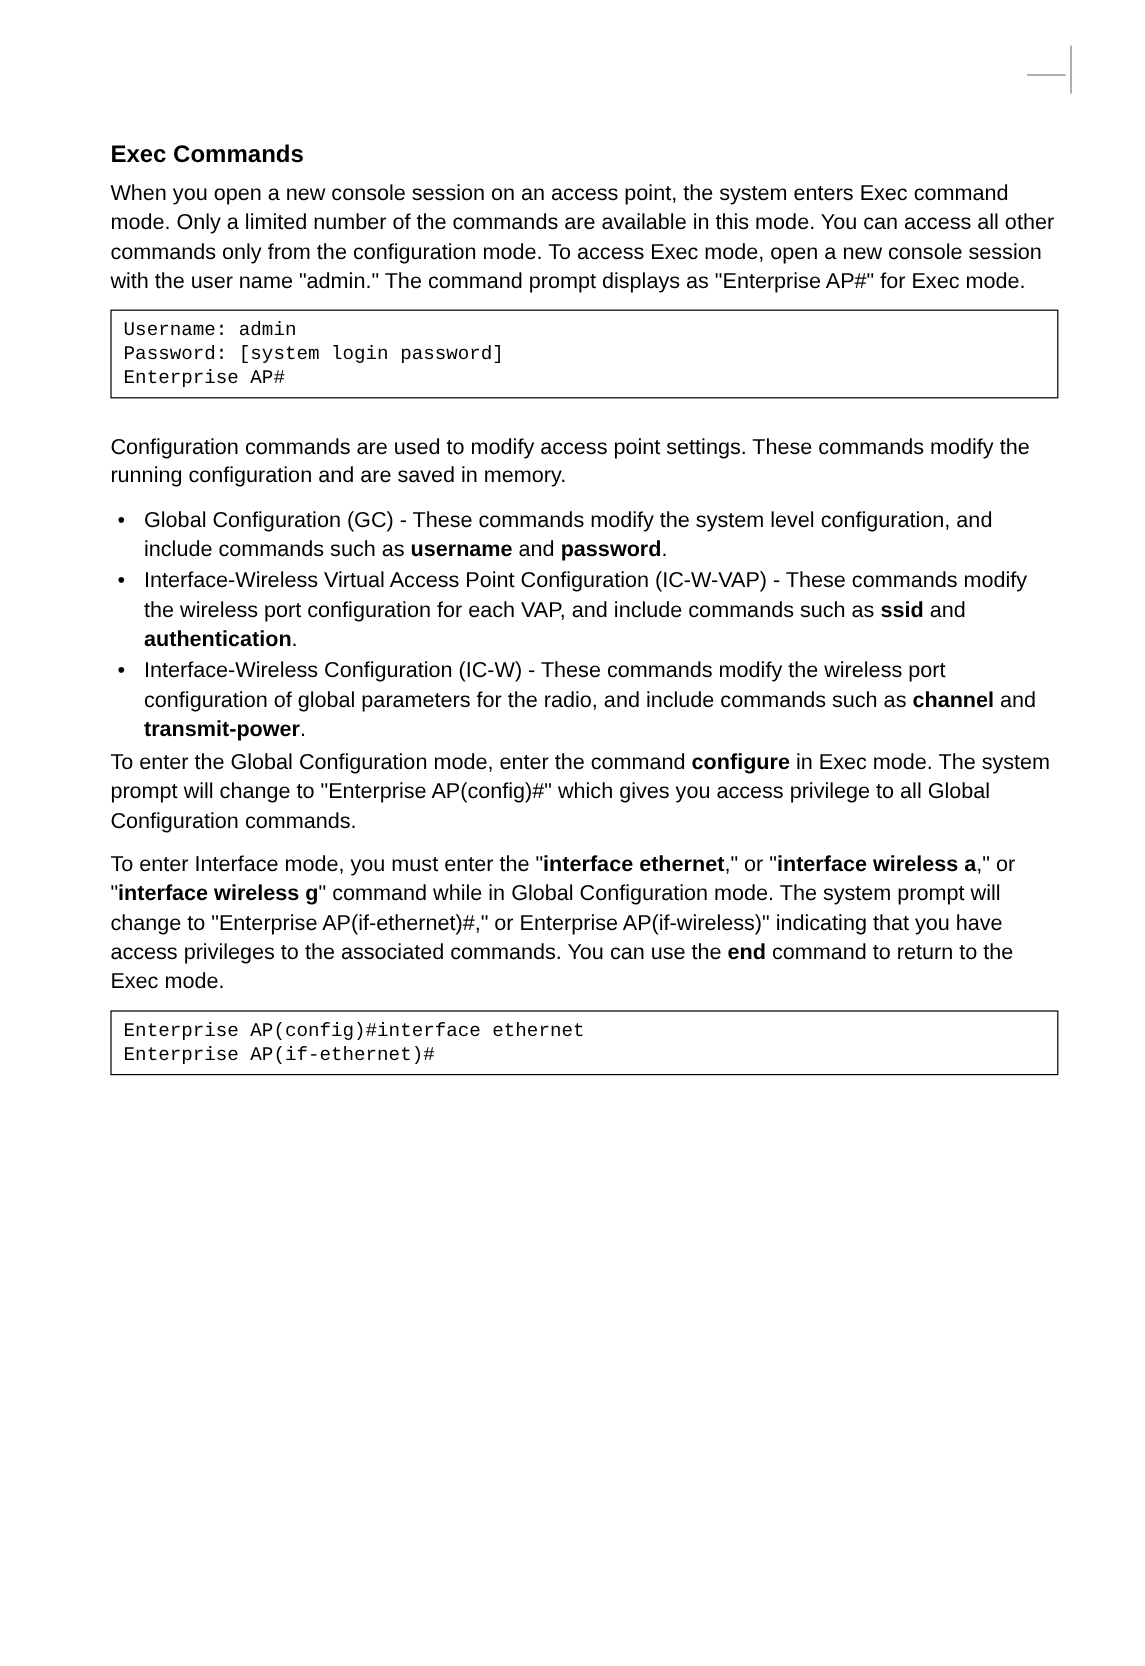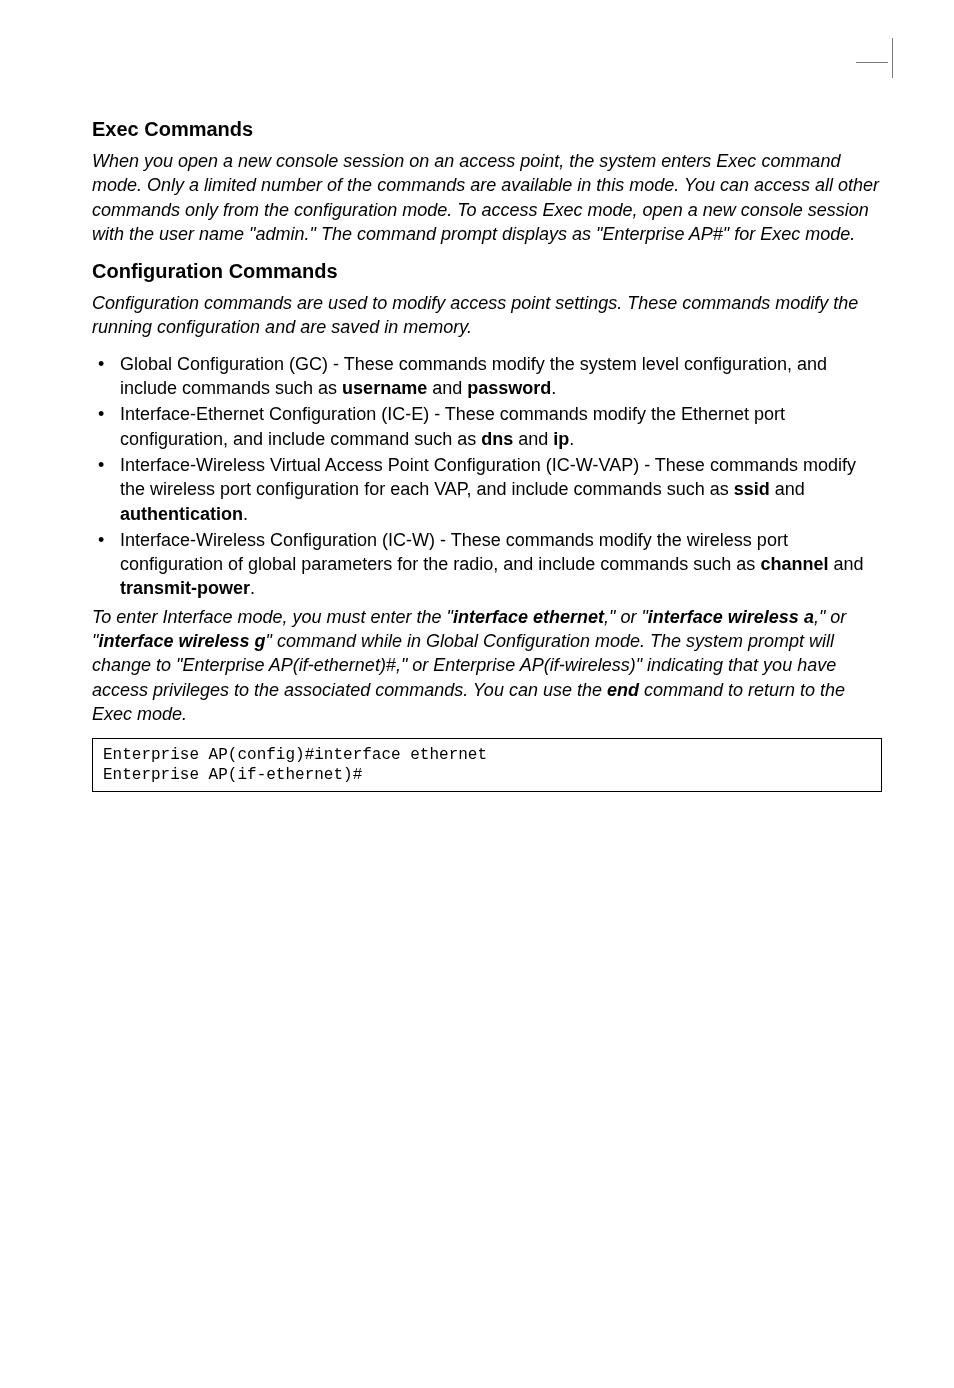--- a/index.html
+++ b/index.html
@@ -42,21 +42,21 @@
     height: 40px;
   }
   .page {
     padding: 116px 72px 80px 92px;
   }
   .heading {
     font-size: 20px;
     font-weight: bold;
     margin: 0 0 6px 0;
   }
-  p { margin: 0 0 16px 0; font-style: italic; }
+  p { margin: 0 0 16px 0; }
   .para { margin-bottom: 12px; }
   .codebox {
     border: 1px solid #000;
     padding: 6px 10px 6px 10px;
     font-family: "Courier New", Courier, monospace;
     font-size: 16px;
     white-space: pre;
     margin: 6px 0 28px 0;
     line-height: 1.25;
   }
@@ -83,41 +83,43 @@
 <body>
 
 <div class="crop-mark"></div>
 
 <div class="page">
 
   <div class="heading">Exec Commands</div>
 
   <p class="para">When you open a new console session on an access point, the system enters Exec command mode. Only a limited number of the commands are available in this mode. You can access all other commands only from the configuration mode. To access Exec mode, open a new console session with the user name "admin." The command prompt displays as "Enterprise AP#" for Exec mode.</p>
 
+  <div class="codebox">Username: admin
+Password: [system login password]
+Enterprise AP#</div>
 
-  <div class="heading">Configuration Commands</div>
 
   <p class="para">Configuration commands are used to modify access point settings. These commands modify the running configuration and are saved in memory.</p>
 
 
   <ul class="bullets">
     <li>
       <span>Global Configuration (GC) - These commands modify the system level configuration, and include commands such as </span><span class="cmd">username</span><span> and </span><span class="cmd">password</span><span>.</span>
     </li>
     <li>
-      <span>Interface-Ethernet Configuration (IC-E) - These commands modify the Ethernet port configuration, and include command such as </span><span class="cmd">dns</span><span> and </span><span class="cmd">ip</span><span>.</span>
-    </li>
-    <li>
       <span>Interface-Wireless Virtual Access Point Configuration (IC-W-VAP) - These commands modify the wireless port configuration for each VAP, and include commands such as </span><span class="cmd">ssid</span><span> and </span><span class="cmd">authentication</span><span>.</span>
     </li>
     <li>
       <span>Interface-Wireless Configuration (IC-W) - These commands modify the wireless port configuration of global parameters for the radio, and include commands such as </span><span class="cmd">channel</span><span> and </span><span class="cmd">transmit-power</span><span>.</span>
     </li>
   </ul>
 
+  <p class="para after-list">
+    <span>To enter the Global Configuration mode, enter the command </span><span class="cmd">configure</span><span> in Exec mode. The system prompt will change to "Enterprise AP(config)#" which gives you access privilege to all Global Configuration commands.</span>
+  </p>
 
 
   <p class="para">
     <span>To enter Interface mode, you must enter the "</span><span class="cmd">interface ethernet</span><span>," or "</span><span class="cmd">interface wireless a</span><span>," or "</span><span class="cmd">interface wireless g</span><span>" command while in Global Configuration mode. The system prompt will change to "Enterprise AP(if-ethernet)#," or Enterprise AP(if-wireless)" indicating that you have access privileges to the associated commands. You can use the </span><span class="cmd">end</span><span> command to return to the Exec mode.</span>
   </p>
 
   <div class="codebox">Enterprise AP(config)#interface ethernet
 Enterprise AP(if-ethernet)#</div>
 
 </div>

